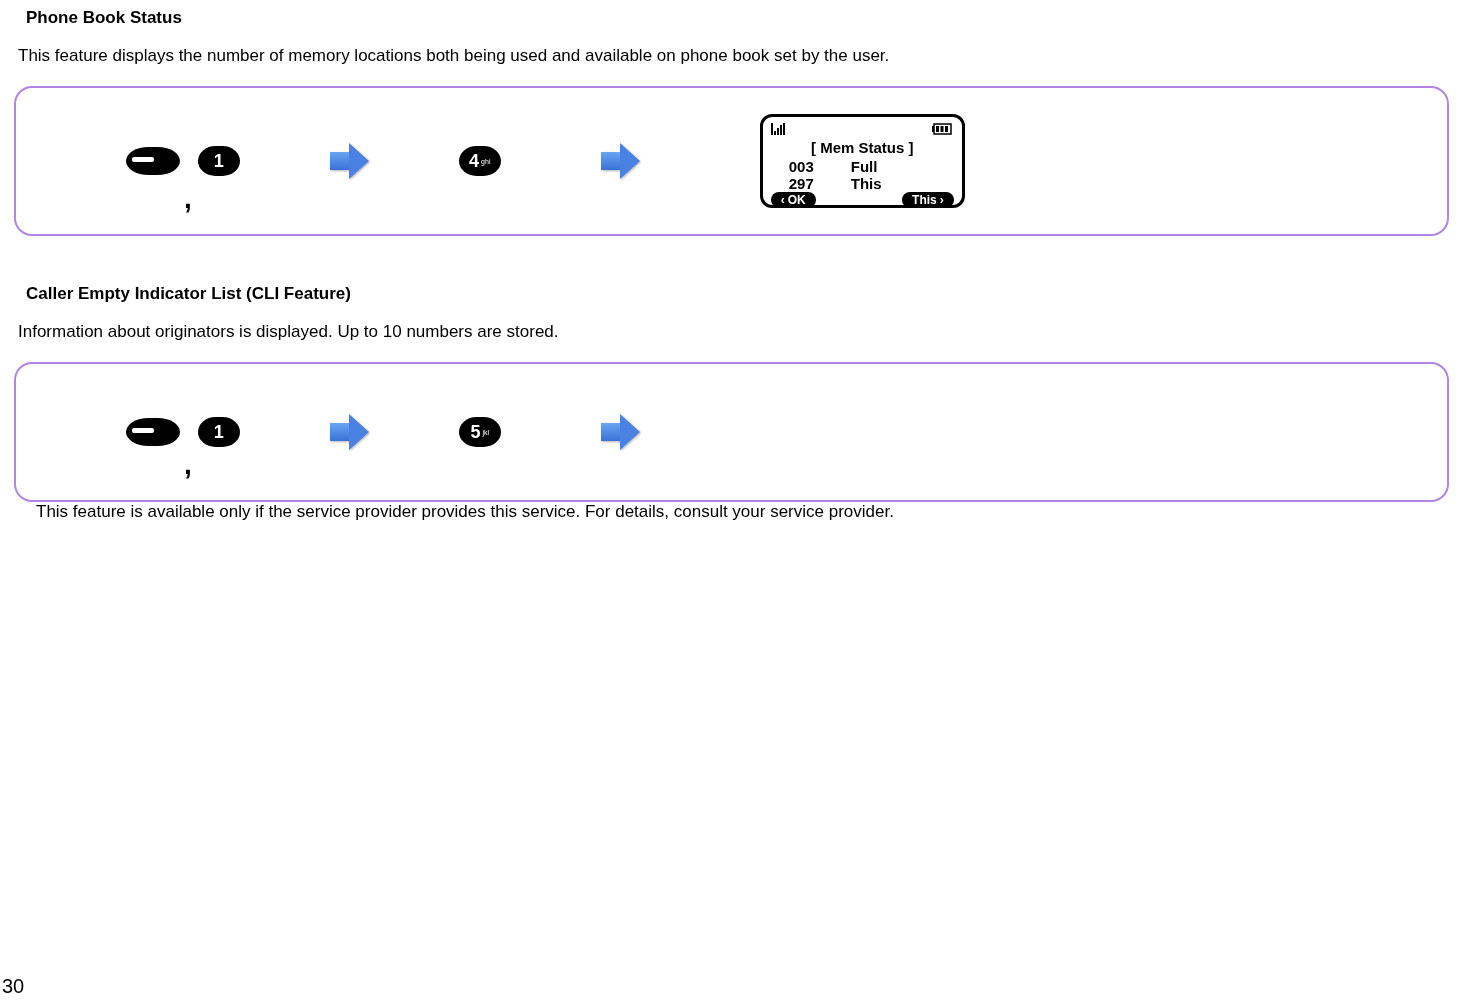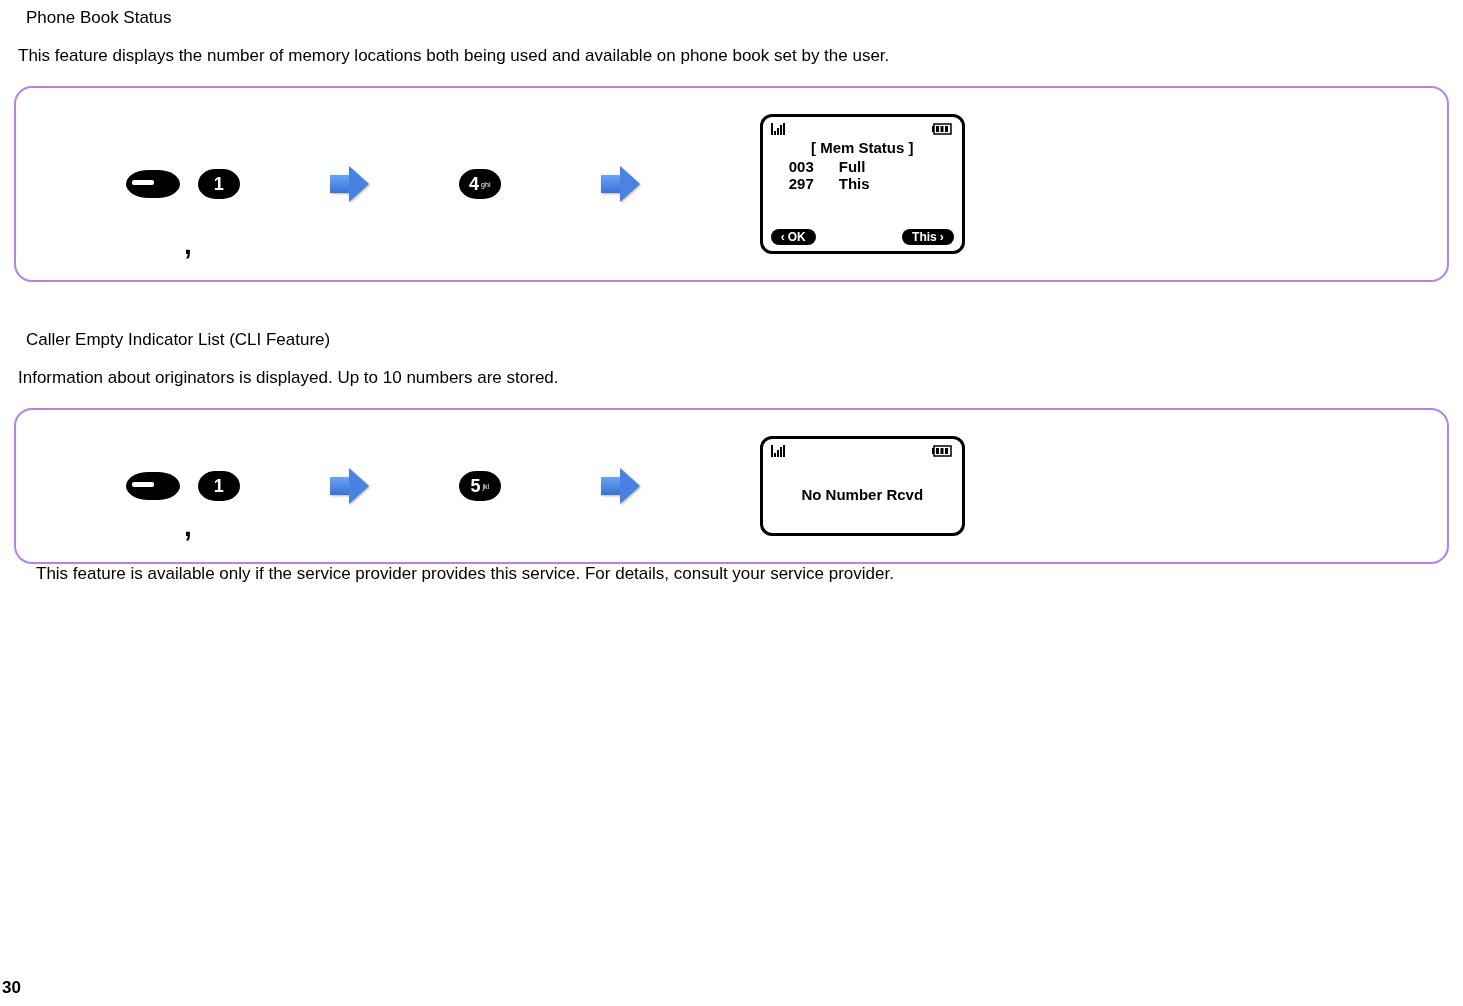--- a/index.html
+++ b/index.html
@@ -7,21 +7,21 @@
     font-size: 17px;
     color: #000;
     margin: 0;
     padding: 0;
     width: 1463px;
     height: 1006px;
     position: relative;
     background: #fff;
   }
   .section-title {
-    font-weight: normal;
+    font-weight: bold;
     margin-left: 26px;
     margin-top: 8px;
   }
   .section-desc {
     margin-left: 18px;
     margin-top: 18px;
   }
   .panel {
     border: 2px solid #b184e6;
     border-radius: 18px;
@@ -92,21 +92,21 @@
     margin-left:-1px;
   }
   .arrow-container{
     display:inline-flex;align-items:center;
     filter: drop-shadow(1px 1px 1px rgba(0,0,0,.3));
   }
   .lcd {
     border: 3px solid #000;
     border-radius: 12px;
     width: 205px;
-    height: 140px;
+    height: 94px;
     background: #fff;
     padding: 6px 8px 4px 8px;
     box-sizing: border-box;
     display:flex;
     flex-direction:column;
     font-family: Arial, sans-serif;
   }
   .lcd-status {
     display:flex;justify-content:space-between;align-items:center;
     height:14px;
@@ -116,21 +116,21 @@
     text-align:center;
     font-weight:bold;
     font-size:15px;
     margin-top:2px;
   }
   .lcd-rows {
     margin-top:2px;
     font-size:15px;
     font-weight:bold;
   }
-  .lcd-row { display:flex; gap:14px; padding-left:18px;}
+  .lcd-row { display:flex; gap:26px; padding-left:18px;}
   .lcd-row .num { width:36px; text-align:left;}
   .lcd-soft {
     margin-top:auto;
     display:flex;
     justify-content:space-between;
     align-items:center;
     padding-bottom:2px;
   }
   .lcd-softkey {
     background:#000;color:#fff;
@@ -143,22 +143,21 @@
     flex:1;display:flex;align-items:center;justify-content:center;
     font-weight:bold;font-size:15px;
   }
   .footnote {
     margin-left: 36px;
   }
   .page-num {
     position:absolute;
     left:2px;
     bottom:8px;
-    font-size:17px;
-    font-weight:bold;
+    font-size:20px;
   }
   svg.sig { width:18px;height:14px; }
   svg.bat { width:22px;height:12px; }
 </style>
 </head>
 <body>
 
 <div class="section-title">Phone Book Status</div>
 <div class="section-desc">This feature displays the number of memory locations both being used and available on phone book set by the user.</div>
 
@@ -255,36 +254,17 @@
     <span class="sub">jkl</span>
   </span>
 
   <div style="width:100px"></div>
   <span class="arrow-container">
     <span class="arrow-body"></span>
       <span class="arrow-head"></span>
   </span>
 
   <div style="width:120px"></div>
-  <div class="lcd" style="height:100px">
-    <div class="lcd-status">
-      <span>
-        <svg class="sig" viewBox="0 0 18 14">
-            <path d="M1 1 L1 13 M4 13 L4 9 M7 13 L7 6 M10 13 L10 3 M13 13 L13 1" stroke="#000" stroke-width="2" fill="none"></path>
-          </svg>
-      </span>
-      <span>
-        <svg class="bat" viewBox="0 0 22 12">
-            <rect x="2" y="1" width="17" height="10" stroke="#000" stroke-width="1.5" fill="none"></rect>
-            <rect x="0" y="3" width="2" height="6" fill="#000"></rect>
-            <rect x="4" y="3" width="3" height="6" fill="#000"></rect>
-            <rect x="8.5" y="3" width="3" height="6" fill="#000"></rect>
-            <rect x="13" y="3" width="3" height="6" fill="#000"></rect>
-          </svg>
-      </span>
-    </div>
-    <div class="lcd-msg">No Number Rcvd</div>
-  </div>
 </div>
 
 <div class="footnote">This feature is available only if the service provider provides this service. For details, consult your service provider.</div>
 
 <div class="page-num">30</div>
 
 </body></html>

